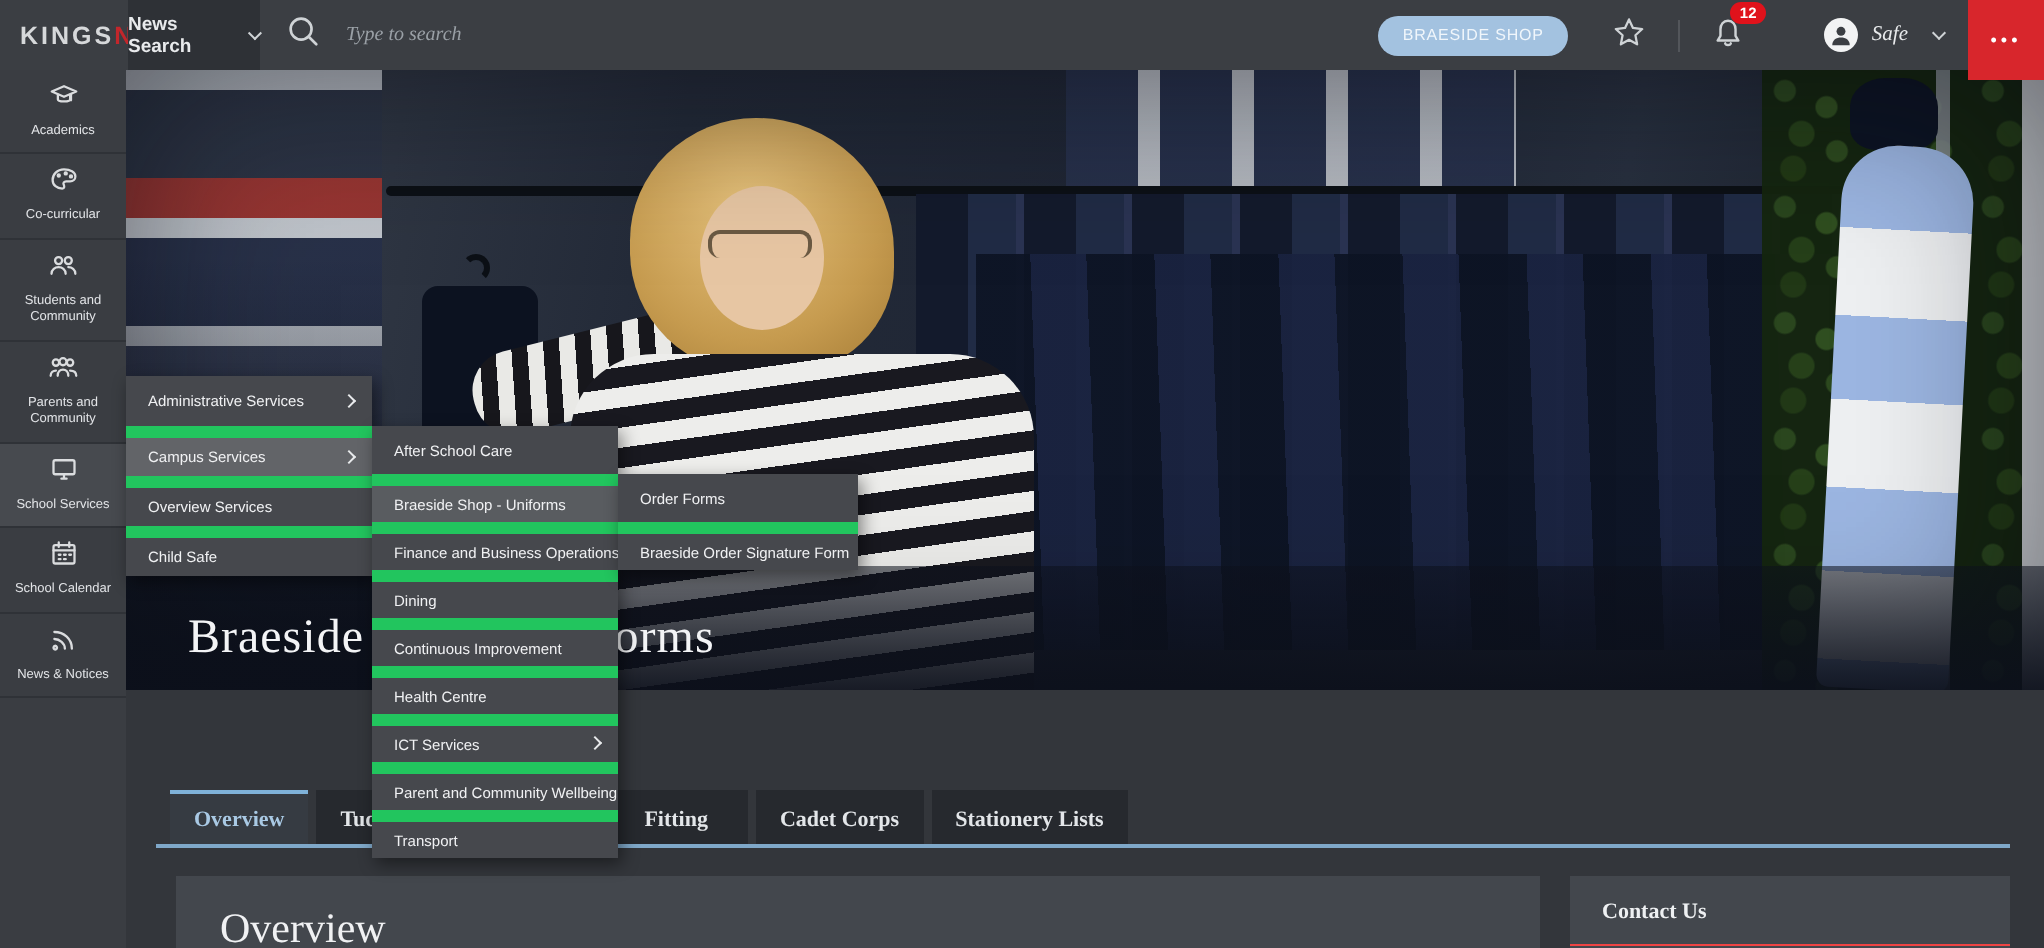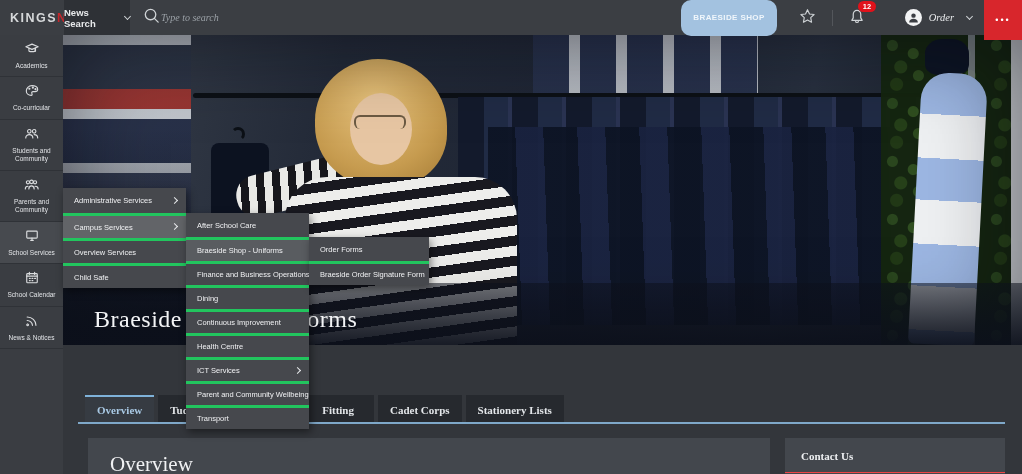--- a/index.html
+++ b/index.html
@@ -11,28 +11,28 @@
   .topbar { position:absolute; top:0; left:0; width:1022px; height:35px; background:#3b3e43;
             display:flex; align-items:center; z-index:40; }
   .logo { margin-left:10px; width:52px; font-size:12.5px; font-weight:bold; letter-spacing:1.5px; white-space:nowrap; }
   .logo .l1 { color:#d6d8da; }
   .logo .l2 { color:#c3262b; }
   .site-search { width:66px; height:35px; margin-left:2px; background:#2e3136; display:flex;
                  align-items:center; justify-content:center; gap:5px; cursor:pointer; }
   .site-search span.lbl { color:#e8eaec; font-size:9.5px; font-weight:bold; }
   .chev-down { width:5px; height:5px; border-right:1.4px solid #cfd3d6; border-bottom:1.4px solid #cfd3d6;
                transform:rotate(45deg); margin-top:-3px; }
-  .search-box { display:flex; margin-left:12px; width:266px; }
+  .search-box { display:flex; margin-left:12px; width:266px; gap:12px; }
   .search-box svg { flex:none; }
   .search-input { background:transparent; border:none; outline:none; color:#b7bcc1; font-style:italic;
                   font-size:10px; width:210px; font-family:"Liberation Serif", serif; }
   .search-input::placeholder { color:#9aa0a6; font-style:italic; }
   .topbar-right { margin-left:auto; display:flex; align-items:center; margin-right:50px; }
-  .shop-pill { background:#a3c2e0; border:none; color:#f0f6fb; font-weight:bold; font-size:8px;
-               letter-spacing:.4px; border-radius:10px; height:36px; padding:0 12px; cursor:pointer; }
+  .shop-pill { background:#a3c2e0; border:none; color:#f0f6fb; font-weight:normal; font-size:8px;
+               letter-spacing:.4px; border-radius:10px; height:20px; padding:0 12px; cursor:pointer; }
   .icon-btn { background:none; border:none; cursor:pointer; display:flex; align-items:center; }
   .star-btn { margin-left:22px; }
   .tb-divider { width:1px; height:16px; background:#53565b; margin:0 16px; }
   .bell-wrap { position:relative; }
   .badge { position:absolute; top:-7px; left:9px; background:#e0121b; color:#fff; font-size:7.5px;
            font-weight:bold; border-radius:8px; padding:2px 5px; line-height:1; }
   .user-menu { display:flex; align-items:center; gap:7px; margin-left:40px; cursor:pointer; }
   .avatar { width:17px; height:17px; border-radius:50%; background:#f2f3f4; display:flex;
             align-items:center; justify-content:center; }
   .user-name { color:#e8eaec; font-size:10.5px; font-style:italic; font-family:"Liberation Serif", serif; }
@@ -92,21 +92,21 @@
     background:linear-gradient(180deg,rgba(12,16,27,.55),rgba(12,16,27,.93)); }
   .hero-title { position:absolute; left:31px; bottom:12px; color:#f3f4f6; font-size:24px;
     font-family:"Liberation Serif", serif; letter-spacing:.5px; white-space:nowrap; }
 
   
   .menu { position:absolute; background:#46484d; z-index:50; box-shadow:2px 3px 8px rgba(0,0,0,.45); }
   .menu-l1 { left:63px; top:188px; width:123px; }
   .menu-l2 { left:186px; top:213px; width:123px; }
   .menu-l3 { left:309px; top:237px; width:120px; }
   .menu-item { position:relative; display:flex; align-items:center; color:#f0f1f3; font-size:7.5px;
-    padding:0 18px 0 11px; cursor:pointer; border-top:3px solid #22c55e; white-space:nowrap; overflow:hidden; }
+    padding:0 18px 0 11px; cursor:pointer; border-top:6px solid #22c55e; white-space:nowrap; overflow:hidden; }
   .menu-item:first-child { border-top:none; }
   .menu-l1 .menu-item { height:25px; }
   .menu-l2 .menu-item, .menu-l3 .menu-item { height:24px; }
   .menu-item.hl { background:#626468; }
   .menu-l2 .menu-item.hl { background:#595c60; }
   .chev-right { position:absolute; right:9px; top:50%; width:5px; height:5px; margin-top:-3px;
     border-right:1.4px solid #e8eaec; border-bottom:1.4px solid #e8eaec; transform:rotate(-45deg); }
 
   
   .main-area { position:absolute; left:63px; top:345px; width:959px; height:129px; background:#33363b; z-index:5; }
@@ -343,20 +343,20 @@
         </span>
         <span class="badge">12</span>
       </button>
       <div class="user-menu">
         <span class="avatar">
           <svg width="13" height="13" viewBox="0 0 14 14">
               <circle cx="7" cy="5" r="2.4" fill="#3b3e43"></circle>
               <path d="M2.3 12.5 C2.3 9.5 4.5 8.3 7 8.3 C9.5 8.3 11.7 9.5 11.7 12.5 Z" fill="#3b3e43"></path>
             </svg>
         </span>
-        <span class="user-name">Order</span>
+        <span class="user-name">Safe</span>
         <span class="chev-down"></span>
       </div>
     </div>
   </div>
   <button class="overflow-btn">•••</button>
 
 </div>
 
 </body></html>

